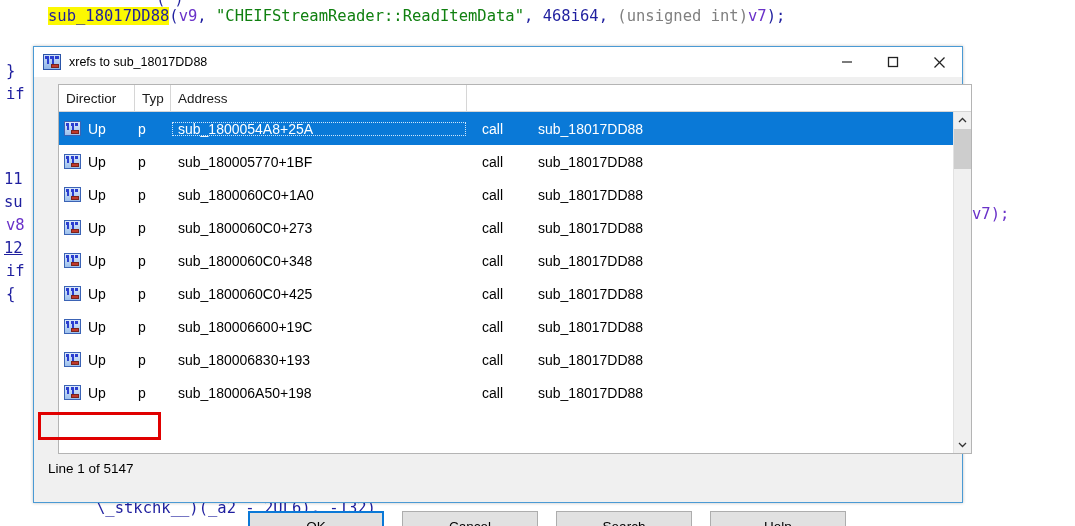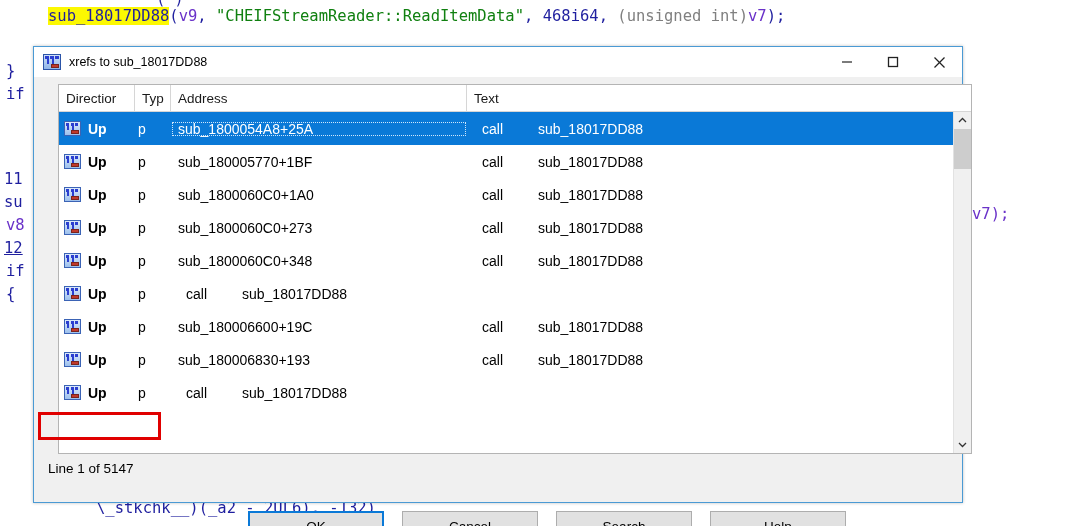--- a/index.html
+++ b/index.html
@@ -172,21 +172,21 @@
     background: #0a79d7;
     color: #ffffff;
   }
   .td {
     display: flex;
     align-items: center;
     box-sizing: border-box;
     overflow: hidden;
     white-space: nowrap;
   }
-  .td.c-dir  { width: 76px; padding-left: 5px; gap: 7px; font-weight: bold; }
+  .td.c-dir  { width: 76px; padding-left: 5px; gap: 7px; }
   .td.c-type { width: 36px; padding-left: 3px; }
   .td.c-addr { width: 296px; padding-left: 7px; }
   .td.c-text { flex: 1 1 auto; padding-left: 7px; display: flex; gap: 20px; }
   .td.c-text .call-kw { width: 36px; margin-left: 8px; }
   .trow.selected .td.c-addr {
     outline: 1px dotted #cfe6fb;
     outline-offset: -2px;
   }
   .row-icon {
     width: 17px;
@@ -352,21 +352,20 @@
       </button>
     </div>
   </div>
 
   <div class="table-wrap">
 
     <div class="thead">
       <div class="th c-dir">Directior</div>
       <div class="th c-type">Typ</div>
       <div class="th c-addr">Address</div>
-      <div class="th c-text">Text</div>
     </div>
 
     <div class="tbody-area">
       <div class="tbody">
 
         <div class="trow selected">
           <div class="td c-dir">
             <span class="row-icon">
                 <i class="s1"></i>
                 <i class="s2"></i>
@@ -471,20 +470,21 @@
                 <i class="s1"></i>
                 <i class="s2"></i>
                 <i class="s3"></i>
                 <i class="a1"></i>
                 <i class="a2"></i>
                 <i class="rb"></i>
               </span>
             <span>Up</span>
           </div>
           <div class="td c-type">p</div>
+          <div class="td c-addr">sub_1800060C0+425</div>
           <div class="td c-text">
             <span class="call-kw">call</span>
             <span>sub_18017DD88</span>
           </div>
         </div>
 
         <div class="trow">
           <div class="td c-dir">
             <span class="row-icon">
                 <i class="s1"></i>
@@ -530,20 +530,21 @@
                 <i class="s1"></i>
                 <i class="s2"></i>
                 <i class="s3"></i>
                 <i class="a1"></i>
                 <i class="a2"></i>
                 <i class="rb"></i>
               </span>
             <span>Up</span>
           </div>
           <div class="td c-type">p</div>
+          <div class="td c-addr">sub_180006A50+198</div>
           <div class="td c-text">
             <span class="call-kw">call</span>
             <span>sub_18017DD88</span>
           </div>
         </div>
 
       </div>
 
       <div class="vscroll">
         <div class="sb-arrow">

